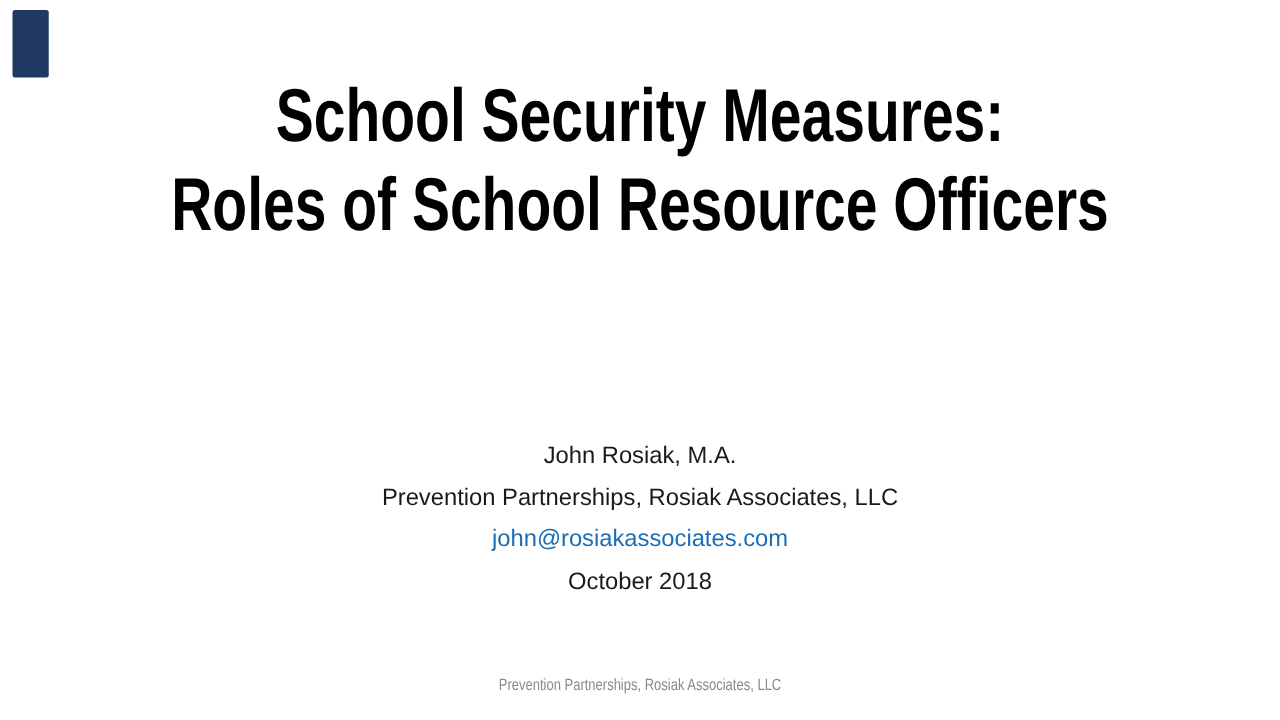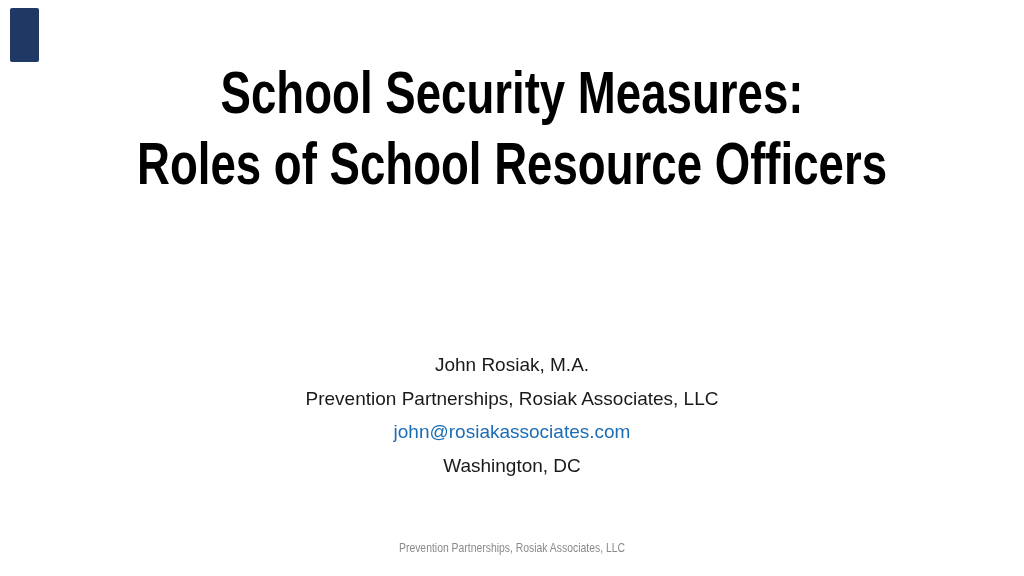--- a/index.html
+++ b/index.html
@@ -78,18 +78,18 @@
 
   <div class="title-block">
     <div>School Security Measures:</div>
     <div>Roles of School Resource Officers</div>
   </div>
 
   <div class="byline-block">
     <div>John Rosiak, M.A.</div>
     <div>Prevention Partnerships, Rosiak Associates, LLC</div>
     <div><a class="email-link">john@rosiakassociates.com</a></div>
-    <div>Washington, DC</div>
+    <div>October 2018</div>
   </div>
 
   <div class="footer-block">Prevention Partnerships, Rosiak Associates, LLC</div>
 
 </div>
 
 </body></html>

